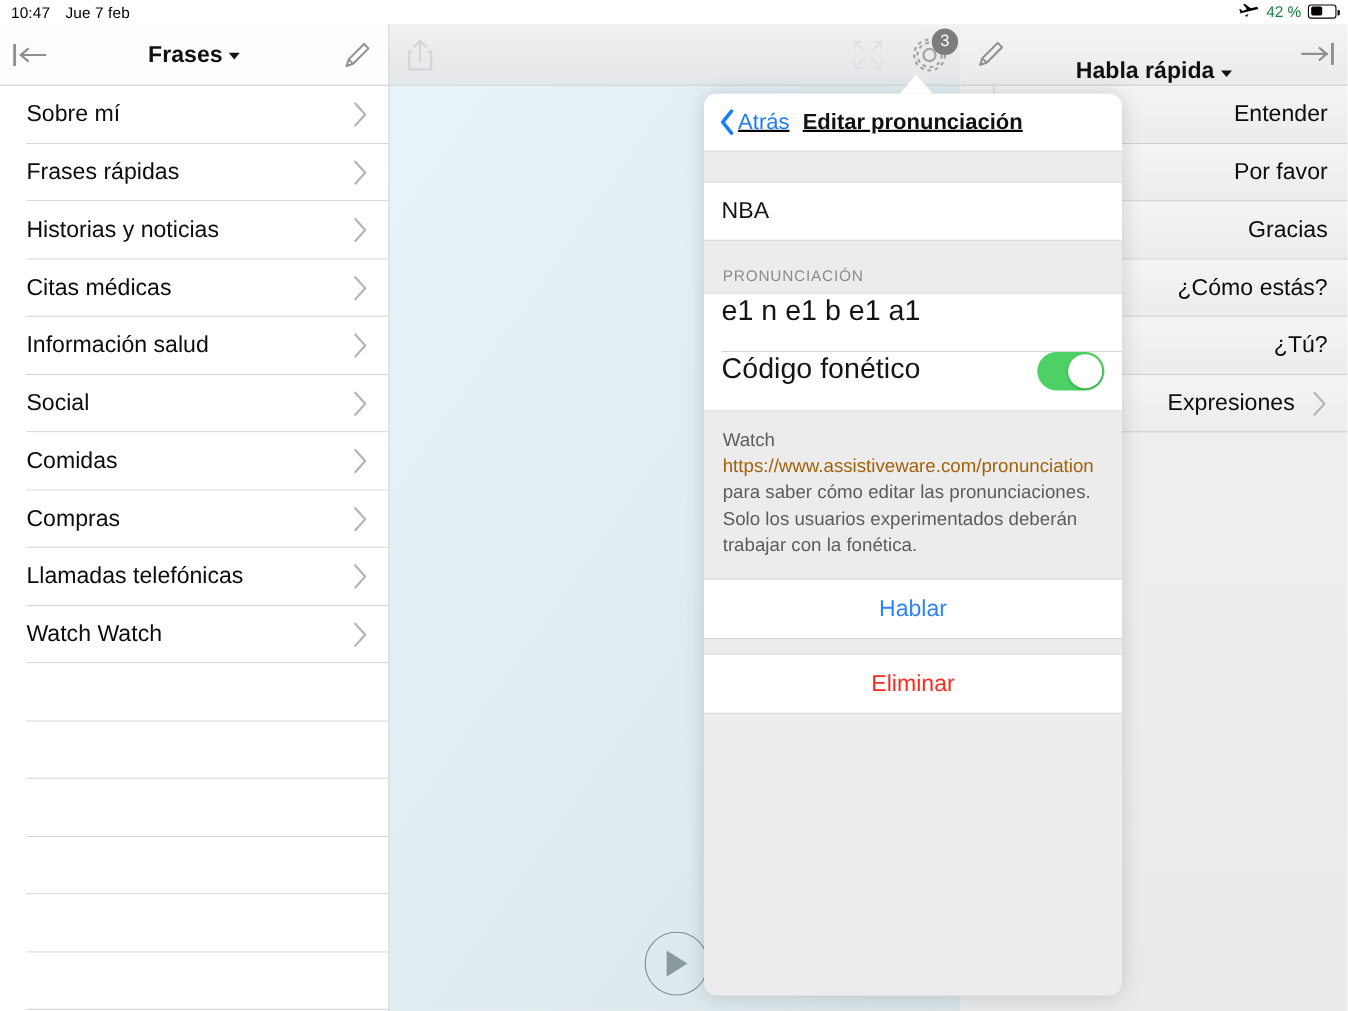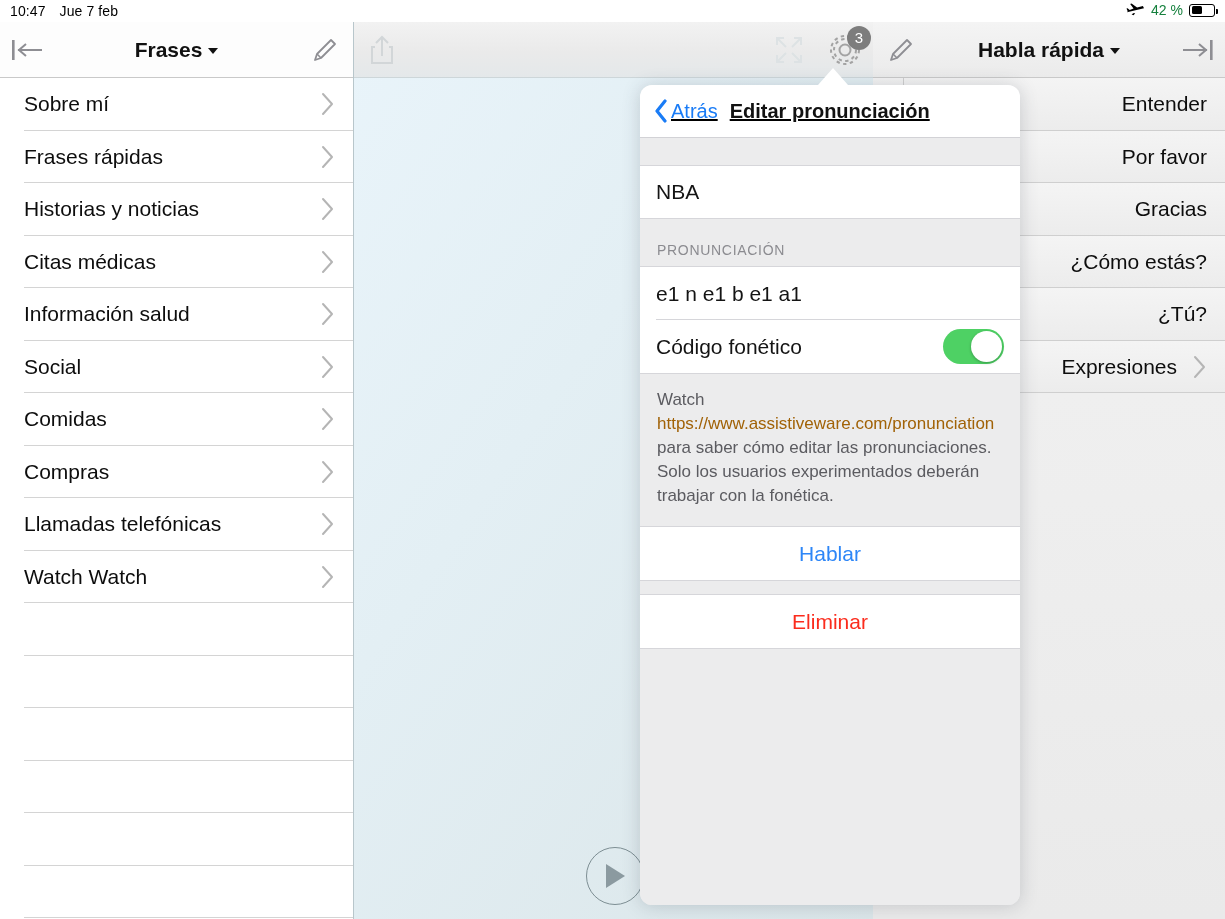--- a/index.html
+++ b/index.html
@@ -60,21 +60,21 @@
   .toolbar {
     position: relative; height: 56px;
     display: flex; align-items: center;
     border-bottom: 1px solid #c9c9c9;
   }
   .tb-left  { background: #fdfdfd; }
   .tb-center {
     background: linear-gradient(180deg, #f2f2f2 0%, #eaeaea 55%, #e4e8ea 100%);
     border-bottom: 1px solid #cdd6d9;
   }
-  .tb-right { background: linear-gradient(180deg,#f4f4f4,#ebebeb); }
+  .tb-right { background: linear-gradient(180deg,#f4f4f4,#ebebeb); align-items: flex-end; }
 
   .tb-title {
     flex: 1; text-align: center; font-size: 21px; font-weight: bold;
     color: #111; display: flex; align-items: center; justify-content: center;
     gap: 6px;
   }
   .caret {
     width: 0; height: 0; display: inline-block;
     border-left: 5px solid transparent; border-right: 5px solid transparent;
     border-top: 6px solid #111; margin-top: 3px;
@@ -154,22 +154,22 @@
     padding: 16px 16px; font-size: 21px; color: #141414;
     border-top: 1px solid #d6d6da; border-bottom: 1px solid #d6d6da;
   }
   .po-section-hd {
     height: 47px; display: flex; align-items: flex-end;
     padding: 0 17px 8px; font-size: 14px; letter-spacing: .7px;
     color: #8b8b90; background: #ececed;
   }
   .po-group { background: #fff; border-top: 1px solid #d6d6da; border-bottom: 1px solid #d6d6da; }
   .po-cell {
-    height: 53px; display: flex; align-items: center; padding: 0 16px;
-    font-size: 21px; color: #141414; position: relative;
+    height: 53px; display: flex; padding: 0 16px;
+    font-size: 26px; color: #141414; position: relative;
   }
   .po-cell.sep::after {
     content: ""; position: absolute; left: 16px; right: 0; bottom: 0;
     height: 1px; background: #d6d6da;
   }
   .po-cell .lbl { flex: 1; }
   .toggle {
     width: 61px; height: 35px; border-radius: 18px; background: #4ed164;
     position: relative; flex: none;
   }

